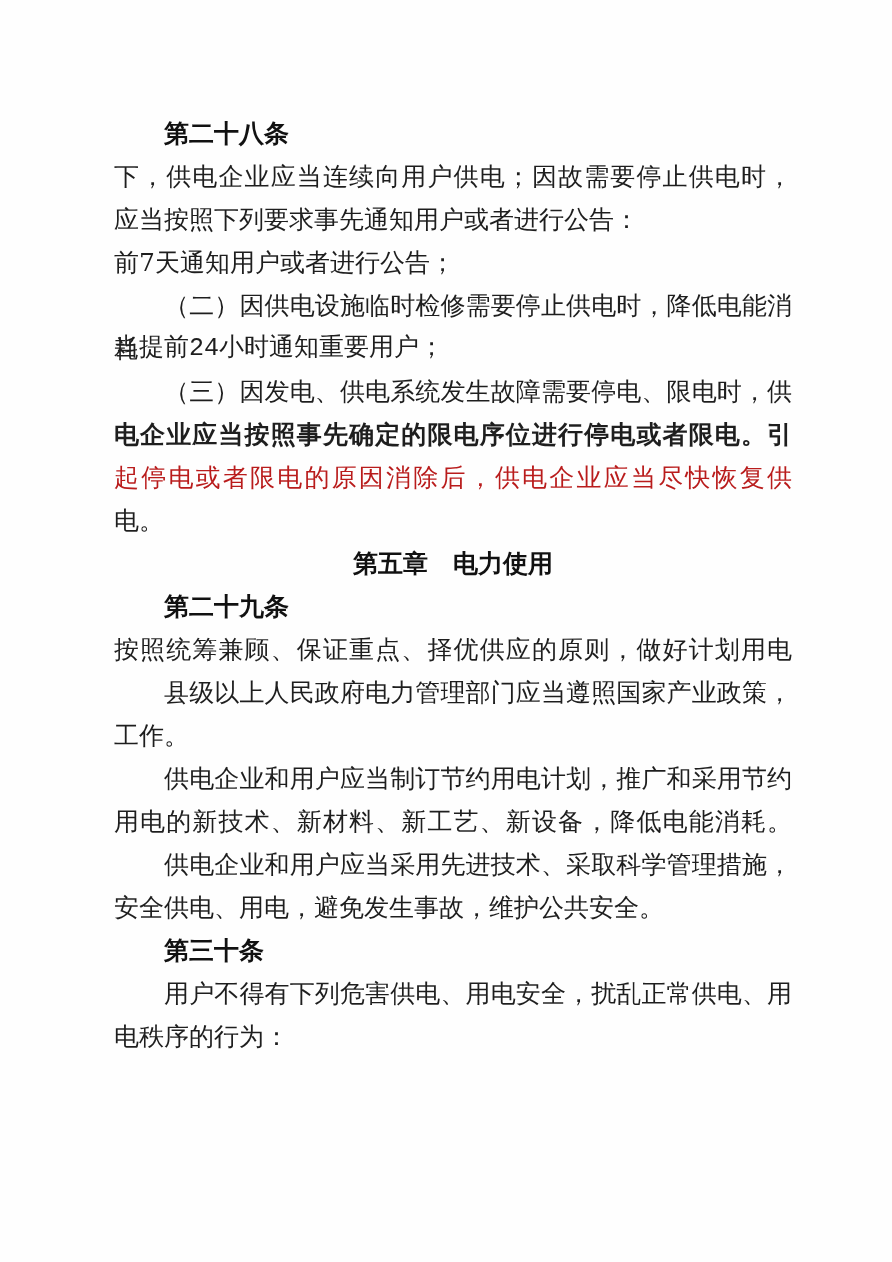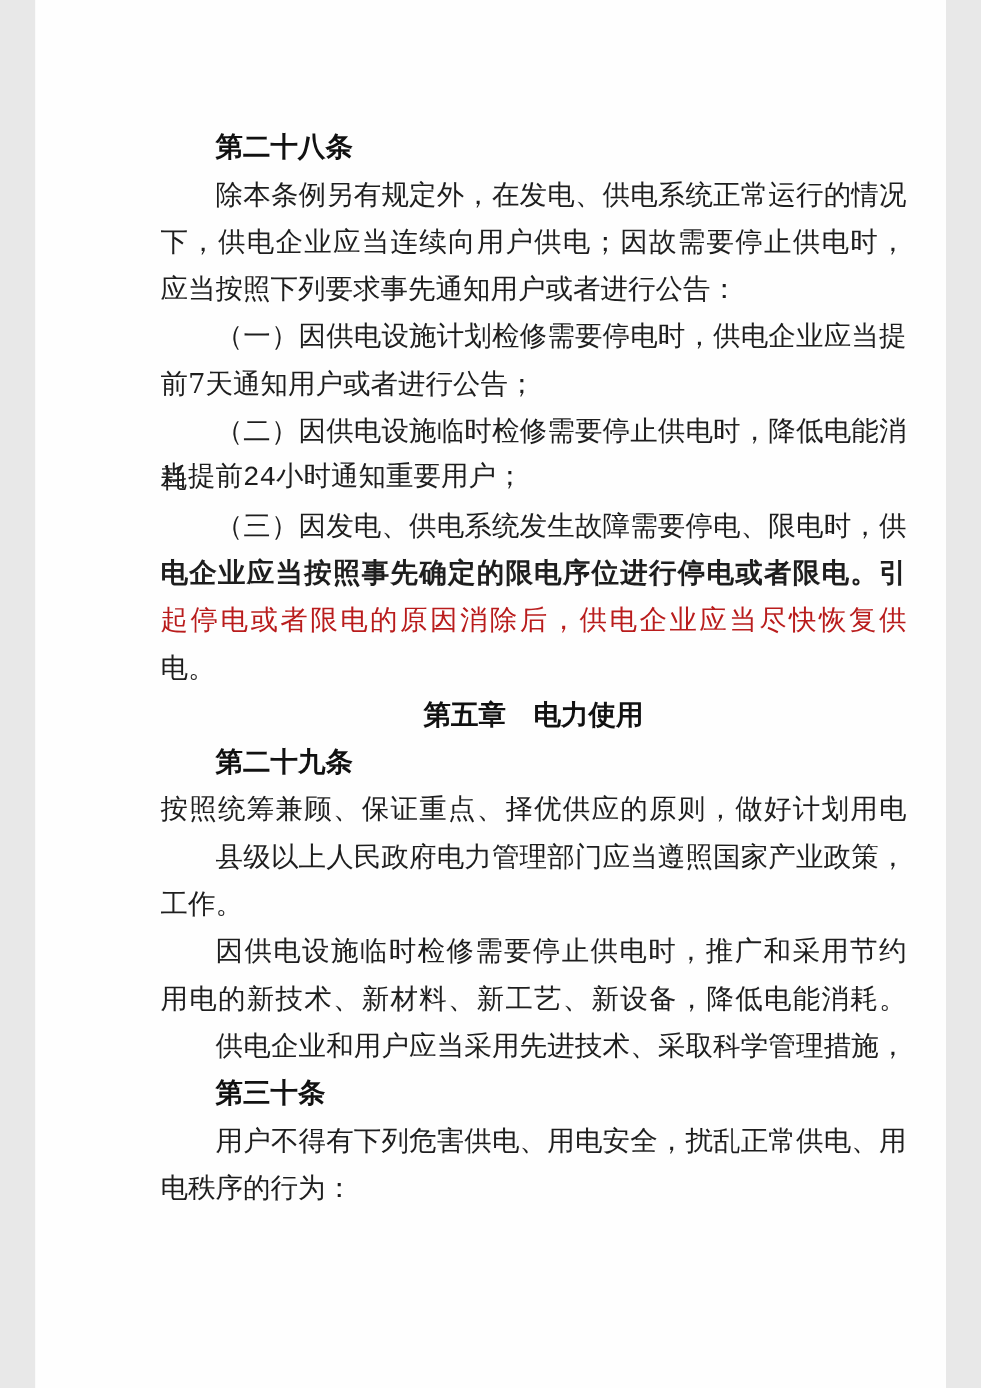--- a/index.html
+++ b/index.html
@@ -2,21 +2,21 @@
 <html lang="zh"><head>
 <meta charset="utf-8">
 <style>
   html, body {
     margin: 0;
     padding: 0;
     background: #e8e8e8;
   }
   .page {
     position: relative;
-    width: 828px;
+    width: 892px;
     height: 1262px;
     margin: 0 auto;
     background: #fefefe;
     overflow: hidden;
     font-family: "DejaVu Serif", "Liberation Serif", serif;
   }
   .text-block {
     position: absolute;
     left: 114px;
     top: 112px;
@@ -51,36 +51,35 @@
     text-align-last: center;
   }
 </style>
 </head>
 <body>
 
 <div class="page" style="background: rgb(254, 254, 254);">
   <div class="text-block">
 
   <div class="line article-heading" style="color: rgb(17, 17, 17);">第二十八条</div>
-      <div class="line body indent fill" style="color: rgb(30, 30, 30);">除本条例另有规定外，在发电、供电系统正常运行的情况</div>
       <div class="line body fill" style="color: rgb(30, 30, 30);">下，供电企业应当连续向用户供电；因故需要停止供电时，</div>
       <div class="line body" style="color: rgb(30, 30, 30);">应当按照下列要求事先通知用户或者进行公告：</div>
-      <div class="line body indent fill" style="color: rgb(30, 30, 30);">（一）因供电设施计划检修需要停电时，供电企业应当提</div>
       <div class="line body" style="color: rgb(30, 30, 30);">前7天通知用户或者进行公告；</div>
       <div class="line body indent fill" style="color: rgb(30, 30, 30);">（二）因供电设施临时检修需要停止供电时，降低电能消耗</div>
       <div class="line body" style="color: rgb(30, 30, 30); font-family: Liberation Mono, monospace;">当提前24小时通知重要用户；</div>
       <div class="line body indent fill" style="color: rgb(30, 30, 30);">（三）因发电、供电系统发生故障需要停电、限电时，供</div>
       <div class="line body fill" style="color: rgb(30, 30, 30); font-weight: bold;">电企业应当按照事先确定的限电序位进行停电或者限电。引</div>
       <div class="line body fill" style="color: #b91c1c;">起停电或者限电的原因消除后，供电企业应当尽快恢复供</div>
       <div class="line body" style="color: rgb(30, 30, 30);">电。</div>
       <div class="line chapter-heading" style="color: rgb(17, 17, 17);">第五章　电力使用</div>
       <div class="line article-heading" style="color: rgb(17, 17, 17);">第二十九条</div>
       <div class="line body fill" style="color: rgb(30, 30, 30);">按照统筹兼顾、保证重点、择优供应的原则，做好计划用电</div>
       <div class="line body indent fill" style="color: rgb(30, 30, 30);">县级以上人民政府电力管理部门应当遵照国家产业政策，</div>
       <div class="line body" style="color: rgb(30, 30, 30);">工作。</div>
-      <div class="line body indent fill" style="color: rgb(30, 30, 30);">因供电设施临时检修需要停止供电时，推广和采用节约</div>
+      <div class="line body indent fill" style="color: rgb(30, 30, 30);">供电企业和用户应当制订节约用电计划，推广和采用节约</div>
       <div class="line body fill" style="color: rgb(30, 30, 30);">用电的新技术、新材料、新工艺、新设备，降低电能消耗。</div>
       <div class="line body indent fill" style="color: rgb(30, 30, 30);">供电企业和用户应当采用先进技术、采取科学管理措施，</div>
+      <div class="line body" style="color: rgb(30, 30, 30);">安全供电、用电，避免发生事故，维护公共安全。</div>
       <div class="line article-heading" style="color: rgb(17, 17, 17);">第三十条</div>
       <div class="line body indent fill" style="color: rgb(30, 30, 30);">用户不得有下列危害供电、用电安全，扰乱正常供电、用</div>
       <div class="line body" style="color: rgb(30, 30, 30);">电秩序的行为：</div>
     </div>
 </div>
 
 </body></html>

